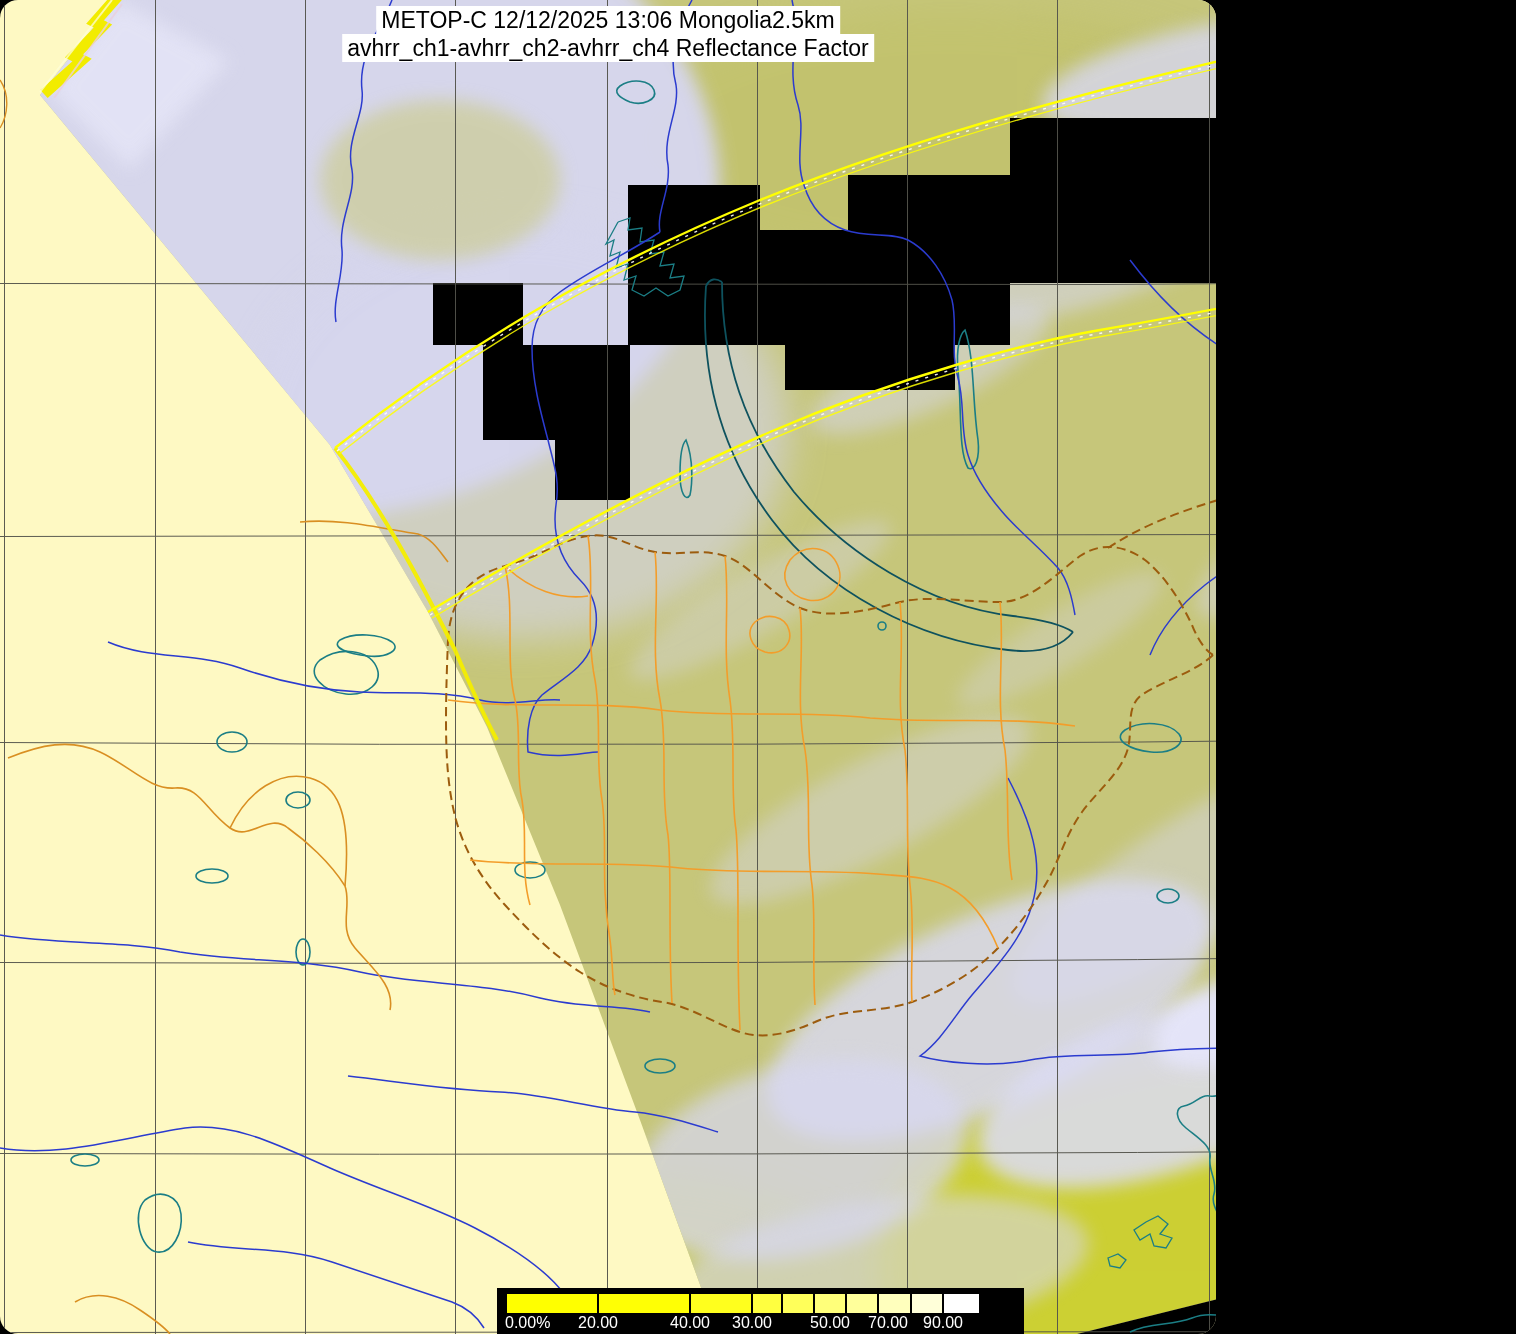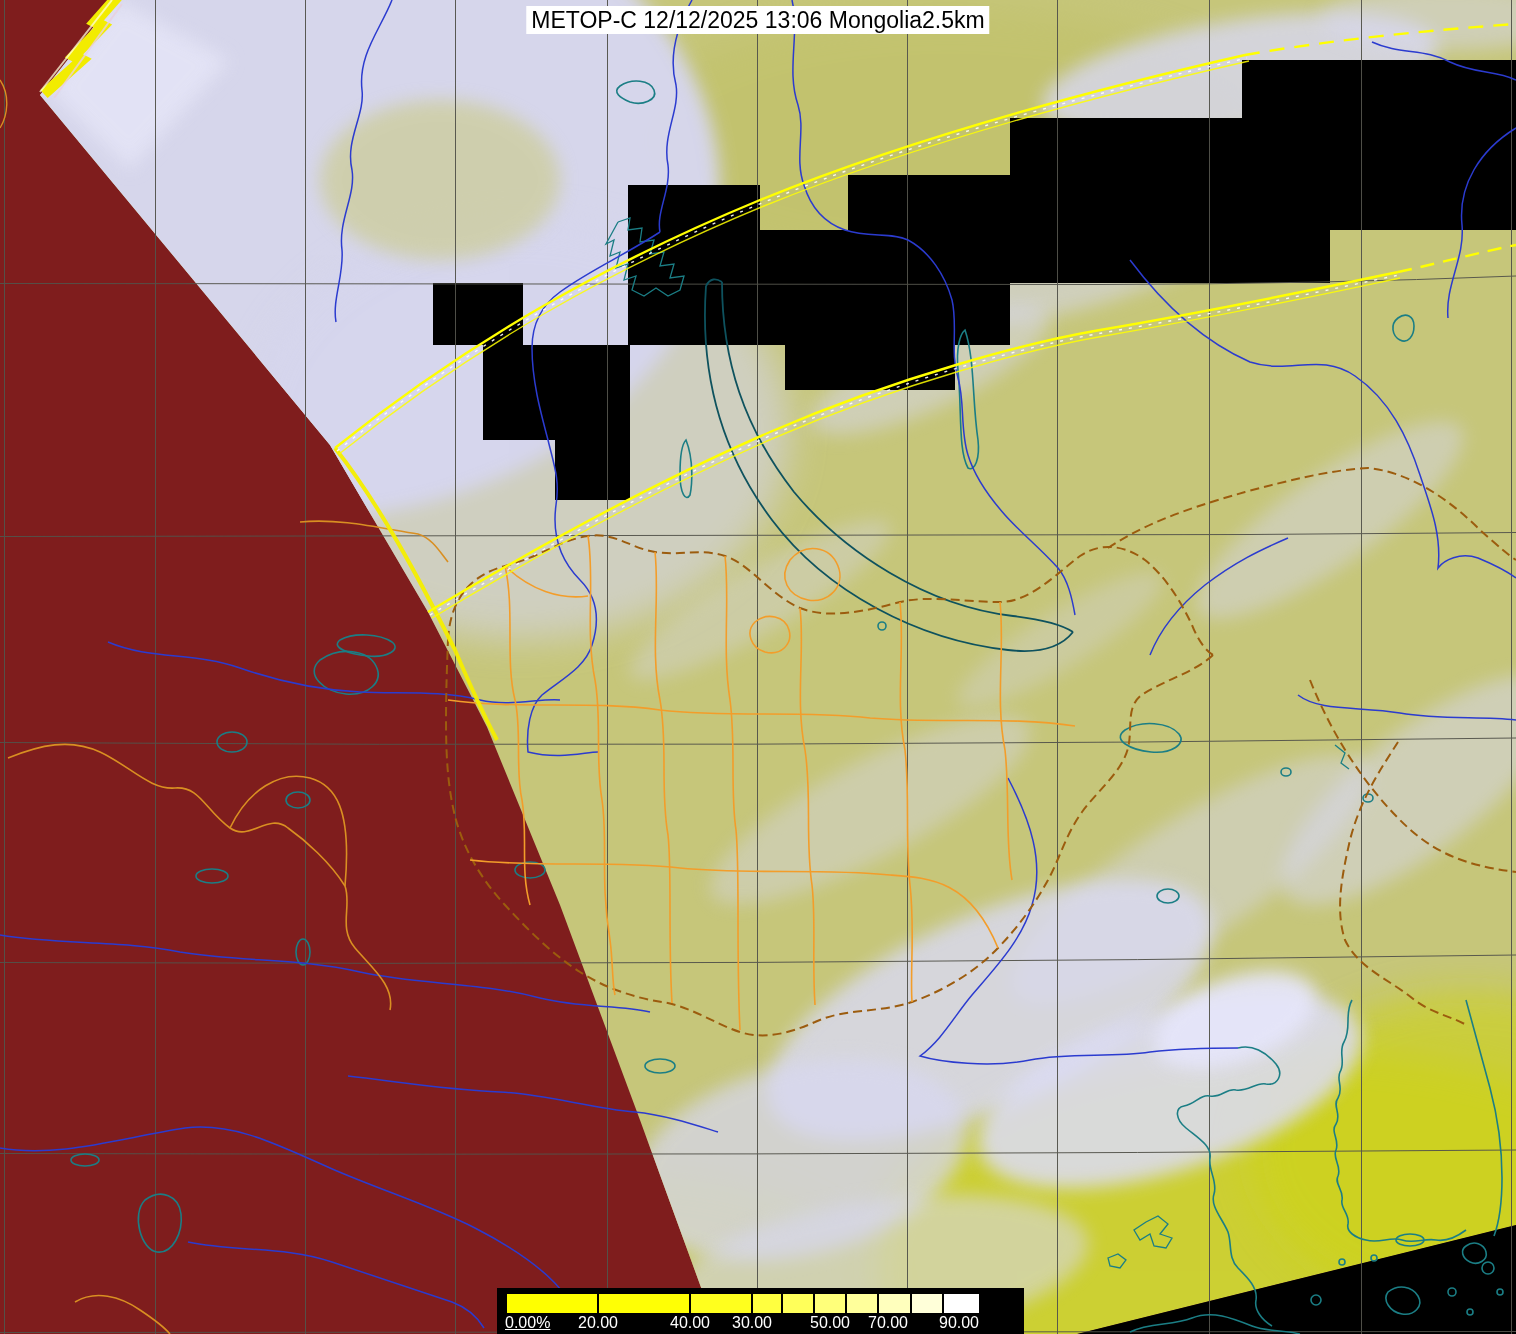--- a/index.html
+++ b/index.html
@@ -1,34 +1,34 @@
 <!DOCTYPE html>
 <html><head>
 <meta charset="utf-8">
 <style>
   html,body{margin:0;padding:0;background:#000;}
-  #stage{position:relative;width:1516px;height:1334px;overflow:hidden;background:#7f1d1d;
-         font-family:"Liberation Sans", sans-serif;}
+  #stage{position:relative;width:1216px;height:1334px;overflow:hidden;background:#fef9c3;
+         font-family:"Liberation Sans", sans-serif;border-radius:18px;}
   #map-svg{position:absolute;left:0;top:0;}
   
   #title-block{position:absolute;top:6px;left:50%;transform:translateX(-50%);
                text-align:center;z-index:20;line-height:0;}
   #title-block .tline{display:inline-block;background:#fff;color:#000;
       font-size:23px;line-height:28px;padding:0 5px;white-space:nowrap;}
   
   #colorbar{position:absolute;left:497px;top:1288px;width:527px;height:46px;
             background:#000;z-index:20;}
   #colorbar-scale{position:absolute;left:9px;top:5px;height:19px;width:472px;
                   display:flex;border:1px solid #000;}
   #colorbar-scale .seg{height:100%;border-right:2px solid #000;box-sizing:border-box;}
   #colorbar-scale .seg:last-child{border-right:none;}
   .cb-label{position:absolute;top:26px;color:#fff;font-size:16px;line-height:17px;
             transform:translateX(-50%);white-space:nowrap;
             text-shadow:1px 1px 0 #000;}
-  .cb-label.left{transform:none;text-decoration:underline;}
+  .cb-label.left{transform:none;}
 </style>
 </head>
 <body>
 
 <div id="stage">
 
 <svg id="map-svg" width="1516" height="1334" viewBox="0 0 1516 1334">
   <defs>
     <clipPath id="swathClip">
       <polygon points="115,0 40,95 210,300 330,445 428,612 487,727 560,905 640,1120 718,1334 1077,1334 1516,1225 1516,0"></polygon>
@@ -230,20 +230,21 @@
       <path d="M428,612 C540,545 660,480 770,432 C900,376 1030,342 1100,330 C1240,306 1330,286 1398,272" stroke="#ffff00" stroke-width="2.4"></path>
       <path d="M432,618 C544,551 664,486 774,438 C904,382 1034,348 1104,336 C1244,312 1334,292 1400,278" stroke="#ffff00" stroke-width="1.4" opacity="0.85"></path>
       <path d="M430,615 C542,548 662,483 772,435 C902,379 1032,345 1102,333 C1242,309 1332,289 1399,275" stroke="#ffffff" stroke-width="1.4" stroke-dasharray="3 7" opacity="0.9"></path>
       <path d="M1398,272 C1440,263 1480,252 1516,245" stroke="#ffff00" stroke-width="2.4" stroke-dasharray="14 9"></path>
     </g>
   </g>
 </svg>
 
 <div id="title-block">
   <div class="tline">METOP-C 12/12/2025 13:06 Mongolia2.5km</div><br>
+  <div class="tline">avhrr_ch1-avhrr_ch2-avhrr_ch4 Reflectance Factor</div>
 </div>
 
 <div id="colorbar">
   <div id="colorbar-scale">
         <div class="seg" style="width: 92px; background: rgb(255, 255, 0);"></div>
         <div class="seg" style="width: 92px; background: rgb(255, 255, 5);"></div>
         <div class="seg" style="width: 62px; background: rgb(255, 255, 30);"></div>
         <div class="seg" style="width: 30px; background: rgb(255, 255, 64);"></div>
         <div class="seg" style="width: 32px; background: rgb(255, 255, 90);"></div>
         <div class="seg" style="width: 32px; background: rgb(255, 255, 122);"></div>
@@ -252,17 +253,17 @@
         <div class="seg" style="width: 32px; background: rgb(255, 255, 217);"></div>
         <div class="seg" style="width: 35px; background: rgb(255, 255, 255);"></div>
       </div>
   <div id="colorbar-labels">
         <div class="cb-label left" style="left: 8px;">0.00%</div>
         <div class="cb-label" style="left: 101px;">20.00</div>
         <div class="cb-label" style="left: 193px;">40.00</div>
         <div class="cb-label" style="left: 255px; text-align: right;">30.00</div>
         <div class="cb-label" style="left: 317px; margin-left: 16px;">50.00</div>
         <div class="cb-label" style="left: 391px;">70.00</div>
-        <div class="cb-label" style="left: 462px;">90.00</div>
+        <div class="cb-label" style="left: 446px;">90.00</div>
       </div>
 </div>
 
 </div>
 
 </body></html>

